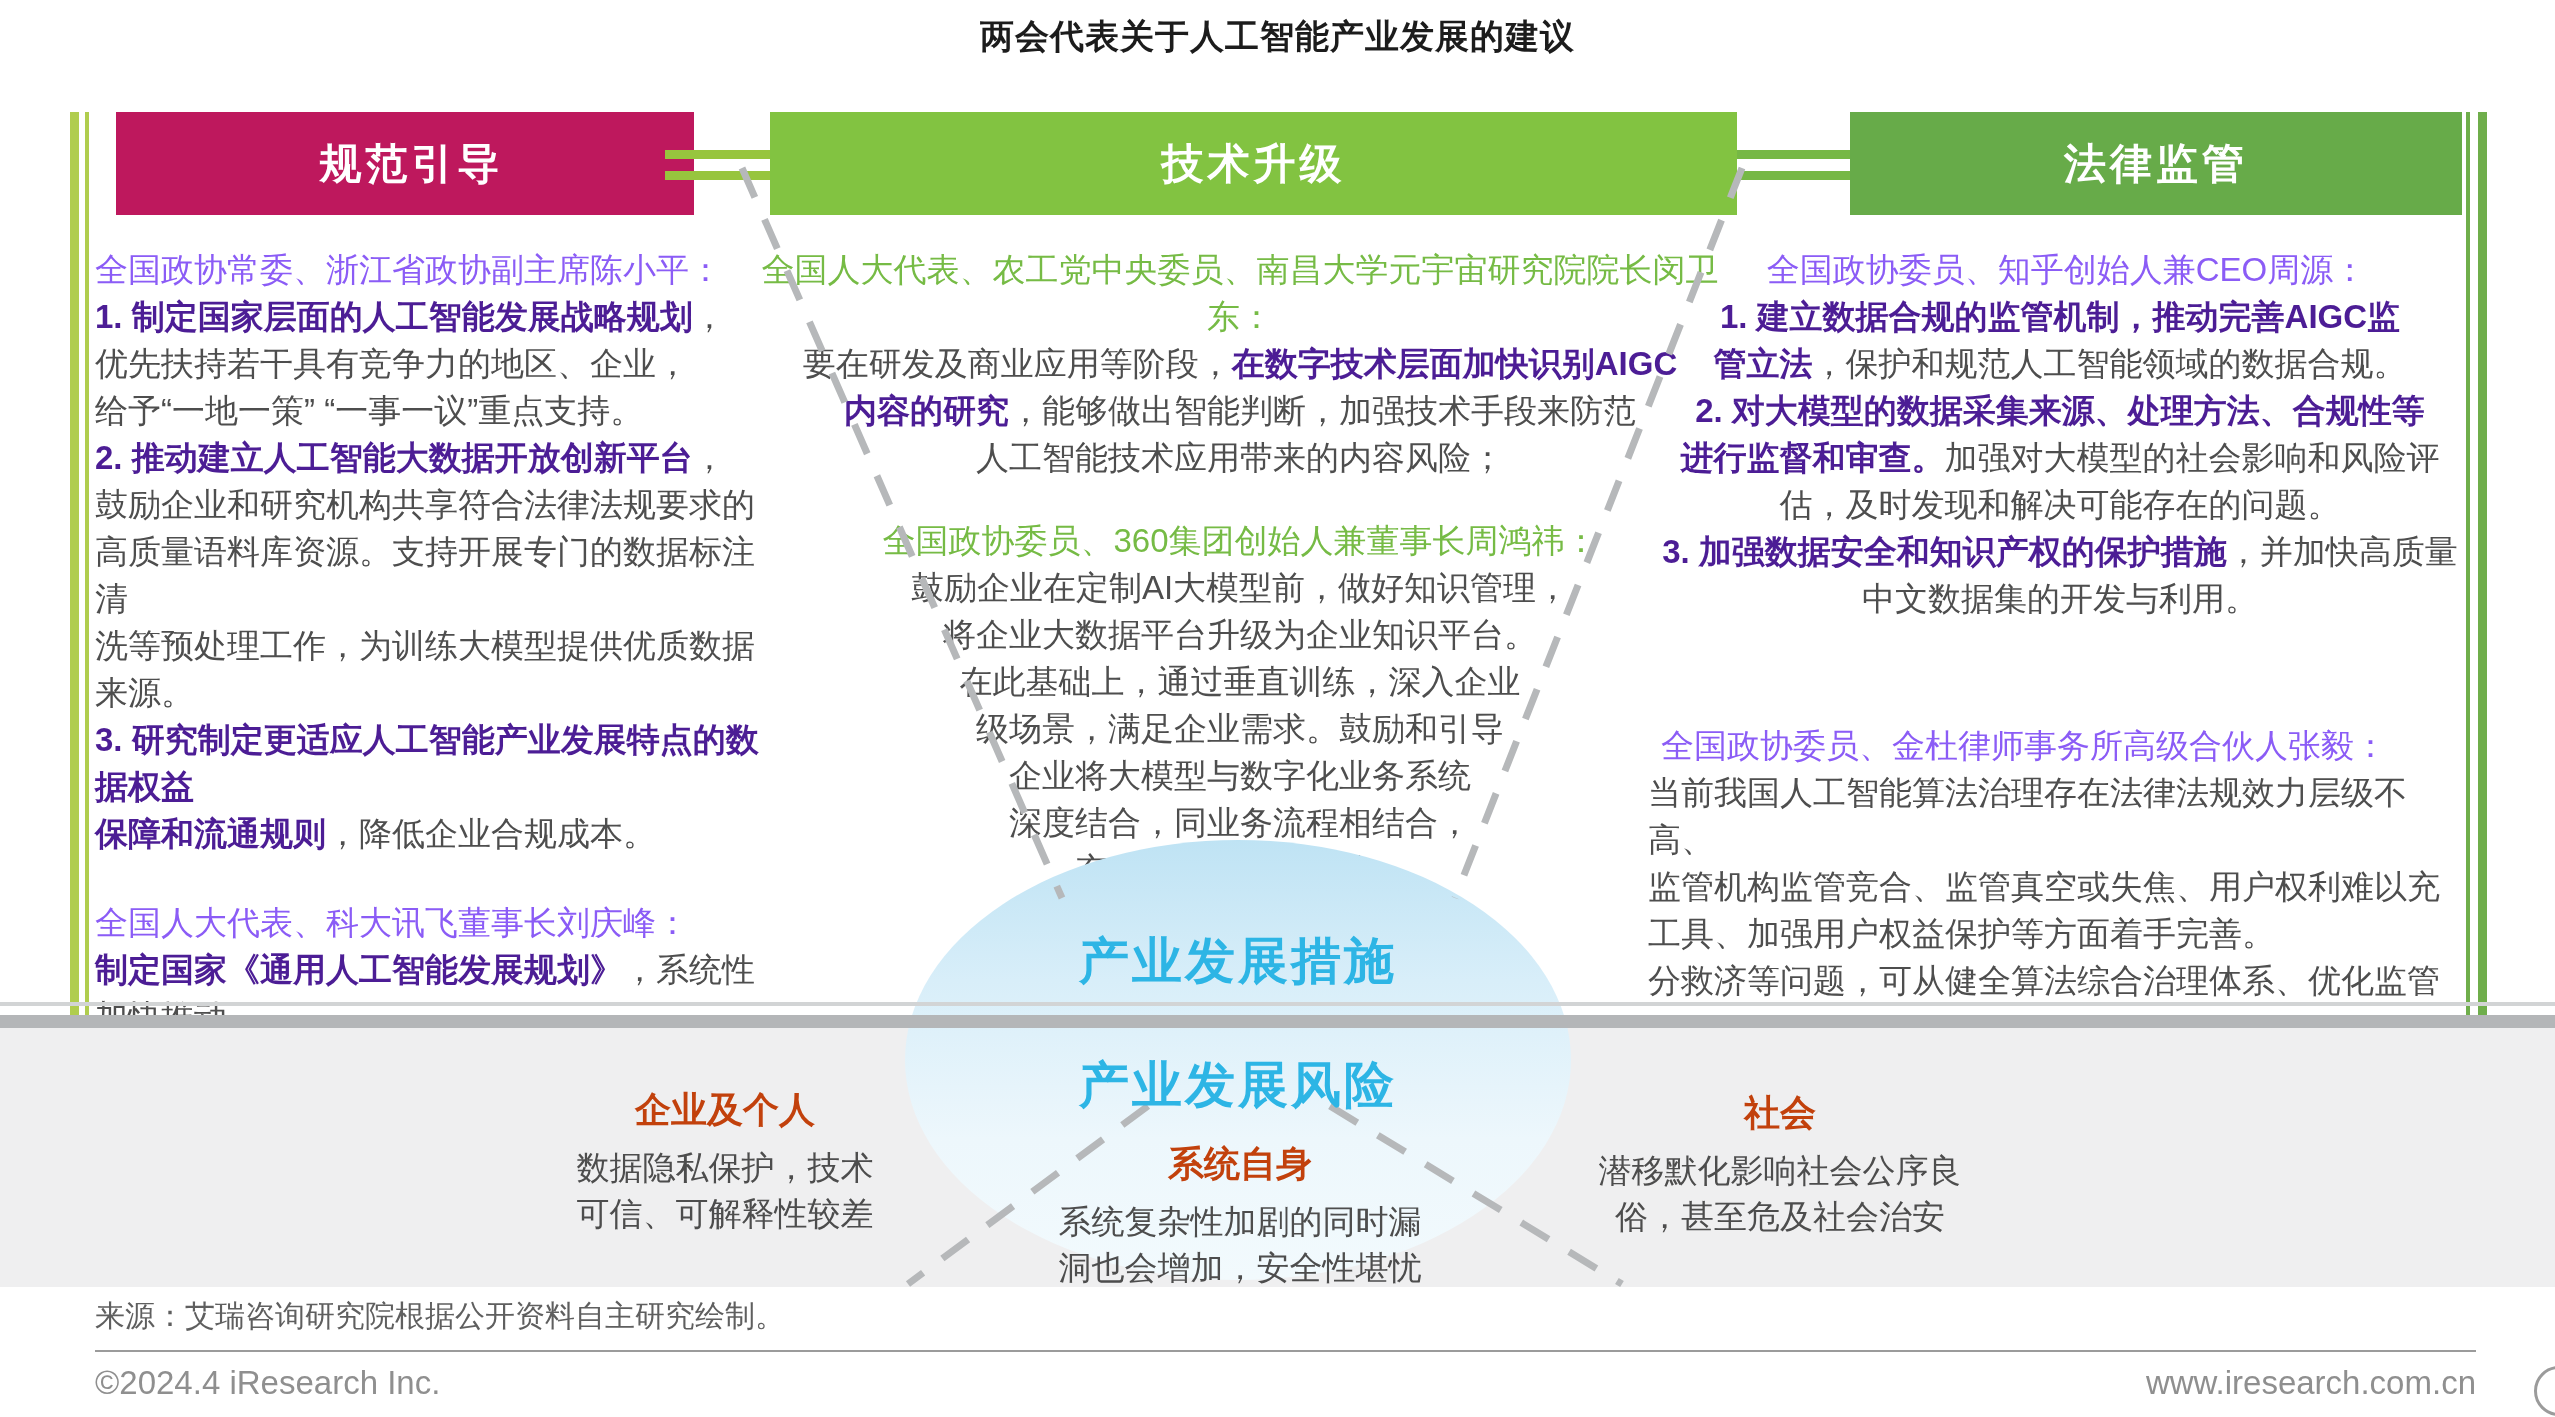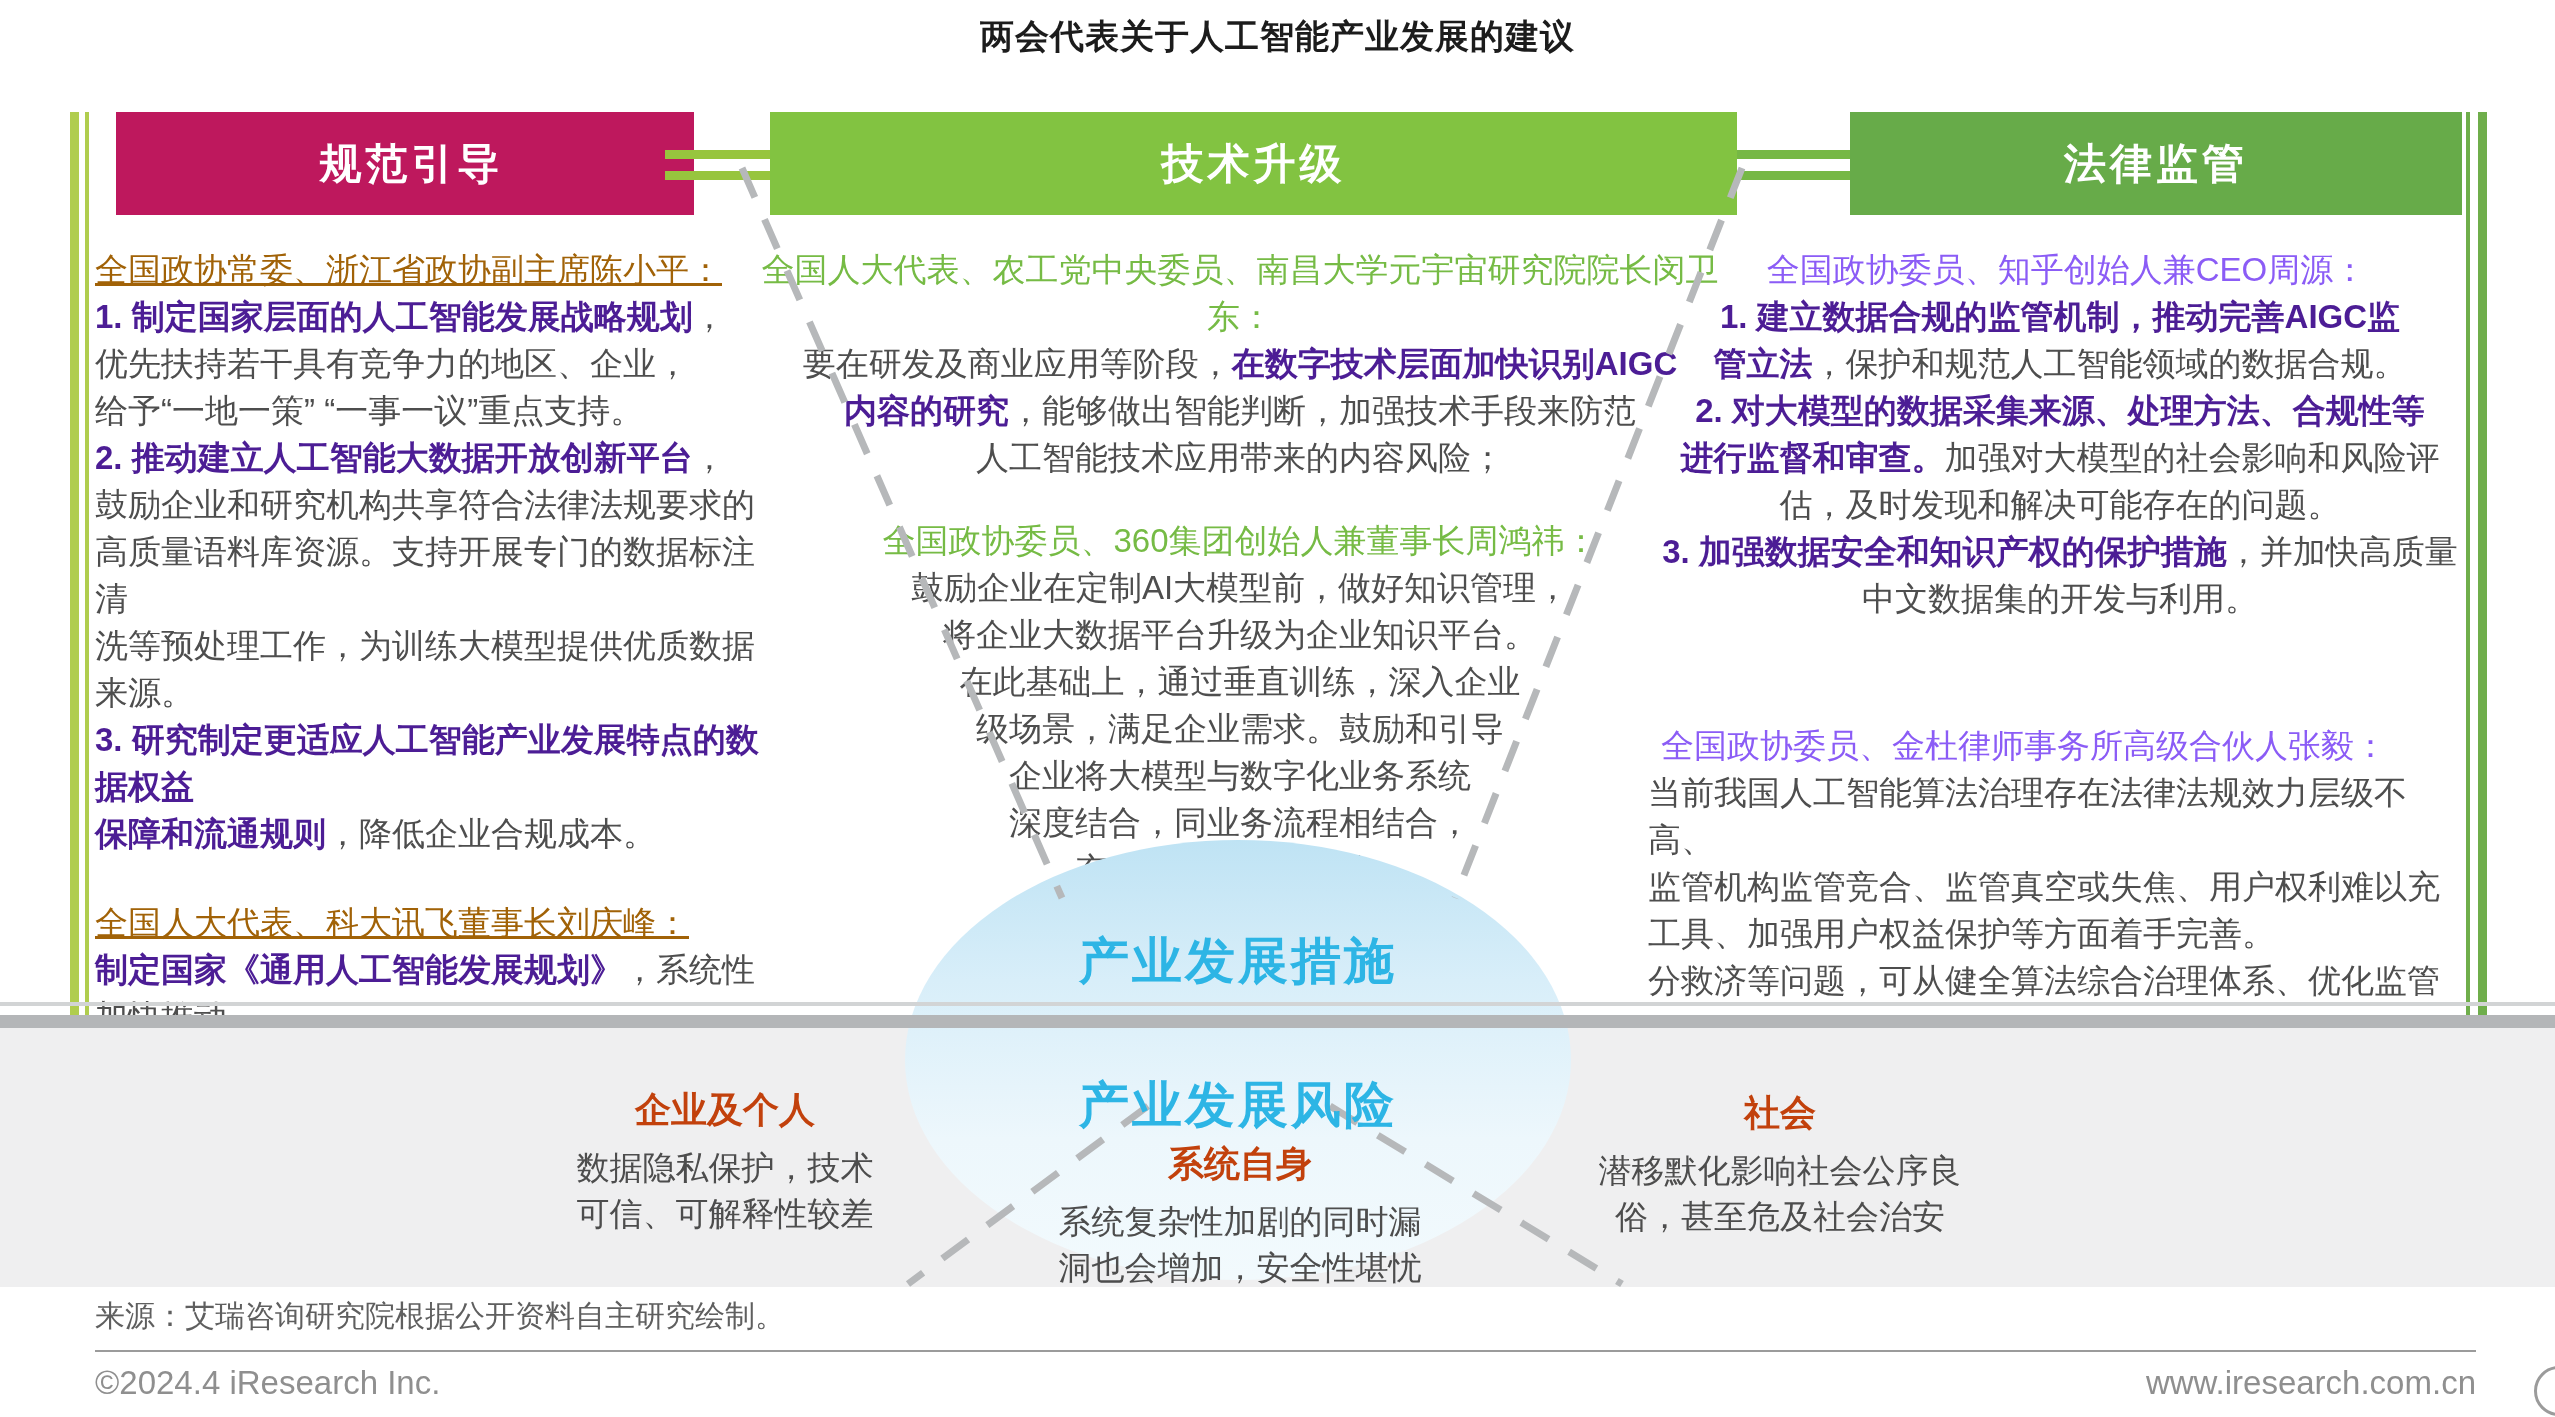--- a/index.html
+++ b/index.html
@@ -12,21 +12,21 @@
   .sidebar{top:112px;height:918px;}
   
   .hdr-box{top:112px;height:103px;display:flex;align-items:center;justify-content:center;
            color:#ffffff;font-size:42px;font-weight:bold;letter-spacing:4px;}
   .conn{height:9px;}
   
   .col{top:246px;font-size:33px;line-height:47px;color:#4e4e4e;}
   .col b{color:#4c1d95;}
   .g-head{font-weight:normal;}
   .col-left{left:95px;width:690px;text-align:left;}
-  .col-left .g-head{color:#a16207;text-decoration:underline;}
+  .col-left .g-head{color:#8b5cf6;}
   .col-mid{left:738px;width:1004px;text-align:center;}
   .col-mid .g-head{color:#76bb45;}
   .col-right{left:1648px;width:824px;}
   .col-right .g-head{color:#8b5cf6;margin-left:13px;}
   .col-right .sec1{text-align:center;}
   .col-right .sec2{text-align:left;}
   .sec2-left{margin-top:42px;}
   .sec2-mid{margin-top:36px;}
   .sec2-right{margin-top:100px;}
   
@@ -155,21 +155,21 @@
       <div>
           <div class="ln">当前我国人工智能算法治理存在法律法规效力层级不高、</div>
           <div class="ln">监管机构监管竞合、监管真空或失焦、用户权利难以充</div>
           <div class="ln">工具、加强用户权益保护等方面着手完善。</div>
           <div class="ln">分救济等问题，可从健全算法综合治理体系、优化监管</div>
         </div>
     </div>
   </div>
 
   <div class="abs cyan-label" style="top:928px;">产业发展措施</div>
-  <div class="abs cyan-label" style="top:1052px;margin-top:20px;">产业发展风险</div>
+  <div class="abs cyan-label" style="top:1052px;">产业发展风险</div>
 
   <div class="abs risk" style="left:420px;top:1086px;width:610px;">
     <div class="risk-title">企业及个人</div>
     <div>
         <div class="ln">数据隐私保护，技术</div>
         <div class="ln">可信、可解释性较差</div>
       </div>
   </div>
   <div class="abs risk" style="left:935px;top:1140px;width:610px;">
     <div class="risk-title">系统自身</div>

